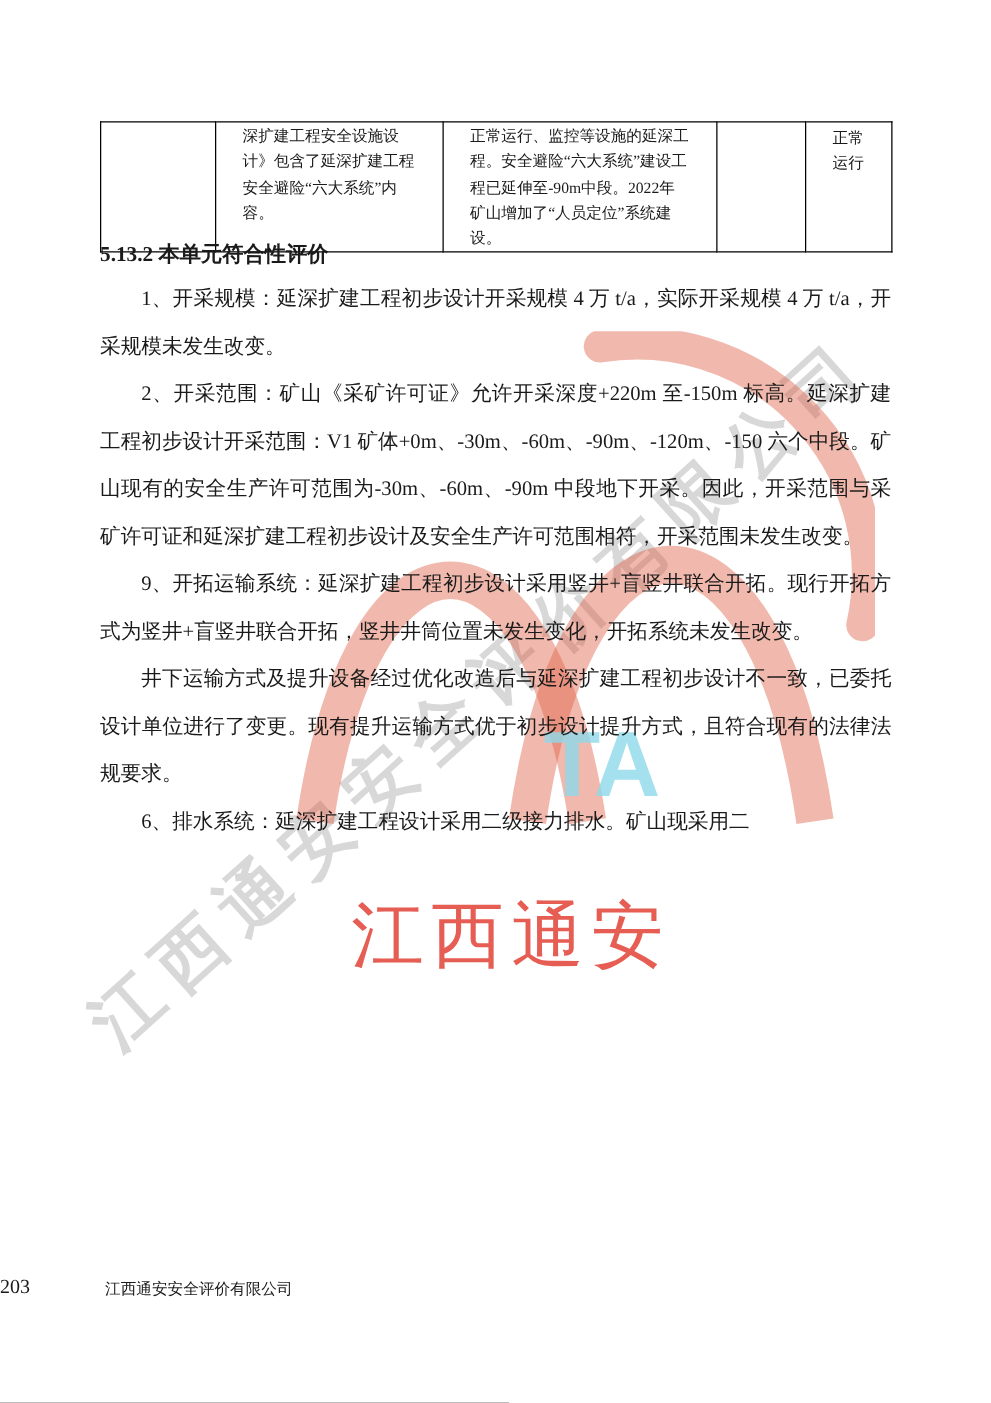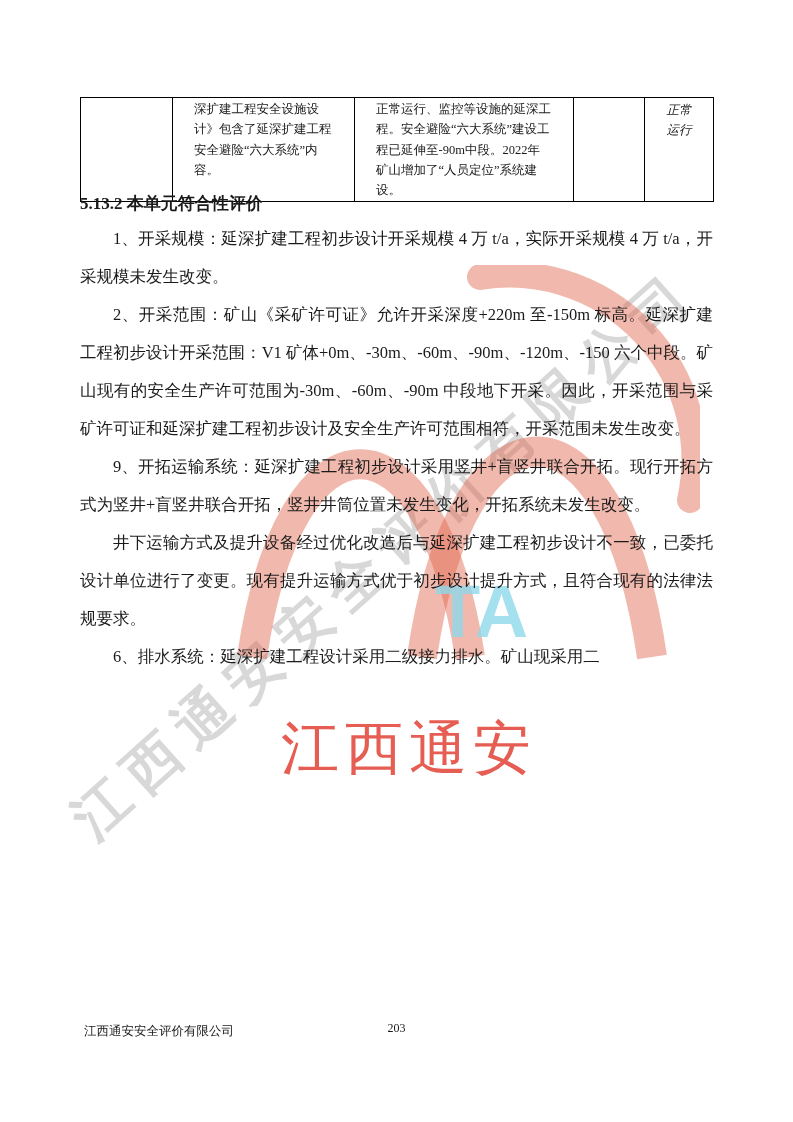--- a/index.html
+++ b/index.html
@@ -41,38 +41,38 @@
     border-collapse:collapse;table-layout:fixed;
   }
   .doc-table td{
     border:1px solid #000;
     vertical-align:top;
     font-size:12.5px;line-height:1.62;
     padding:1px 21px;
     height:78px;
     overflow:hidden;
   }
-  .doc-table td.center{text-align:center;padding-top:2px;font-style:italic;}
+  .doc-table td.center{padding-top:2px;}
   .section-heading{
     position:absolute;left:80px;top:192px;
     font-size:17px;font-weight:bold;
   }
   .body-text{
     position:absolute;left:80px;top:220px;width:633px;
     font-size:16.5px;line-height:38px;
     text-align:justify;
   }
   .body-text p{margin:0;text-indent:33px;}
   .footer-company{
     position:absolute;left:84px;top:1023px;
     font-size:12.5px;
   }
   .footer-page{
     position:absolute;left:0;top:1021px;width:793px;
-    text-align:center;font-size:12px;
+    text-align:left;font-size:16px;
   }
 </style>
 </head>
 <body>
 
 <div class="page">
 
   <div class="watermarks">
     <div class="wm-diagonal">江西通安安全评价有限公司</div>
 

